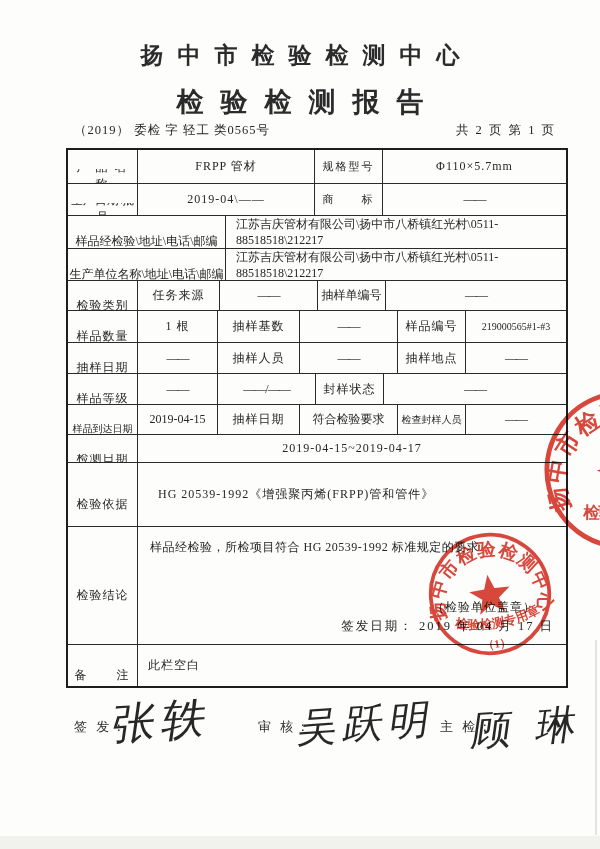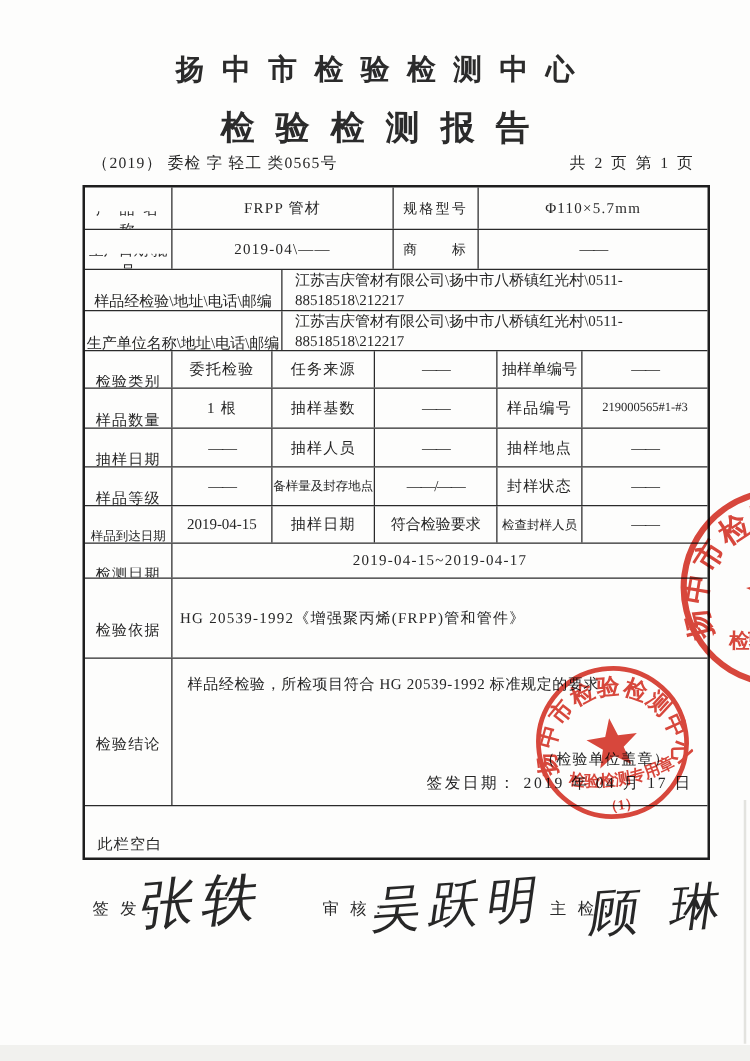--- a/index.html
+++ b/index.html
@@ -91,21 +91,20 @@
       <div class="tcell left small" style="flex:1">江苏吉庆管材有限公司\扬中市八桥镇红光村\0511-88518518\212217</div>
     </div>
 
     <div class="trow h32">
       <div class="tcell small" style="width:157px">生产单位名称\地址\电话\邮编</div>
       <div class="tcell left small" style="flex:1">江苏吉庆管材有限公司\扬中市八桥镇红光村\0511-88518518\212217</div>
     </div>
 
     <div class="trow h30">
       <div class="tcell" style="width:69px">检验类别</div>
-      <div class="tcell" style="width:80px">委托检验</div>
       <div class="tcell" style="width:82px">任务来源</div>
       <div class="tcell dash" style="width:98px">——</div>
       <div class="tcell small" style="width:68px">抽样单编号</div>
       <div class="tcell dash" style="flex:1">——</div>
     </div>
 
     <div class="trow h32">
       <div class="tcell" style="width:69px">样品数量</div>
       <div class="tcell" style="width:80px">1 根</div>
       <div class="tcell" style="width:82px">抽样基数</div>
@@ -119,21 +118,20 @@
       <div class="tcell dash" style="width:80px">——</div>
       <div class="tcell" style="width:82px">抽样人员</div>
       <div class="tcell dash" style="width:98px">——</div>
       <div class="tcell" style="width:68px">抽样地点</div>
       <div class="tcell dash" style="flex:1">——</div>
     </div>
 
     <div class="trow h31">
       <div class="tcell" style="width:69px">样品等级</div>
       <div class="tcell dash" style="width:80px">——</div>
-      <div class="tcell tiny" style="width:82px">备样量及封存地点</div>
       <div class="tcell dash" style="width:98px">——/——</div>
       <div class="tcell" style="width:68px">封样状态</div>
       <div class="tcell dash" style="flex:1">——</div>
     </div>
 
     <div class="trow h30">
       <div class="tcell tiny" style="width:69px">样品到达日期</div>
       <div class="tcell small" style="width:80px">2019-04-15</div>
       <div class="tcell" style="width:82px">抽样日期</div>
       <div class="tcell small" style="width:98px">符合检验要求</div>
@@ -141,33 +139,34 @@
       <div class="tcell dash" style="flex:1">——</div>
     </div>
 
     <div class="trow h28">
       <div class="tcell" style="width:69px">检测日期</div>
       <div class="tcell" style="flex:1">2019-04-15~2019-04-17</div>
     </div>
 
     <div class="trow h64">
       <div class="tcell" style="width:69px">检验依据</div>
-      <div class="tcell left" style="flex:1;padding-left:6px">HG 20539-1992《增强聚丙烯(FRPP)管和管件》</div>
+      <div class="tcell left" style="flex:1;padding-left:20px">HG 20539-1992《增强聚丙烯(FRPP)管和管件》</div>
     </div>
 
     <div class="trow h118">
       <div class="tcell" style="width:69px">检验结论</div>
       <div class="tcell conclusion-cell" style="flex:1">
         <div class="conclusion-line">样品经检验，所检项目符合 HG 20539-1992 标准规定的要求</div>
         <div class="seal-note">（检验单位盖章）</div>
         <div class="issue-line">签发日期： 2019 年 04 月 17 日</div>
       </div>
     </div>
 
     <div class="trow h42">
+      <div class="tcell lbl" style="width:69px">备　　注</div>
       <div class="tcell left" style="flex:1">此栏空白</div>
     </div>
 
   </div>
 
   <div class="sig-label" style="left:74px;top:718px">签 发：</div>
   <div class="sig-name" style="left:112px;top:692px">张轶</div>
   <div class="sig-label" style="left:258px;top:718px">审 核：</div>
   <div class="sig-name" style="left:298px;top:696px;font-size:40px">吴跃明</div>
   <div class="sig-label" style="left:440px;top:718px">主 检：</div>

